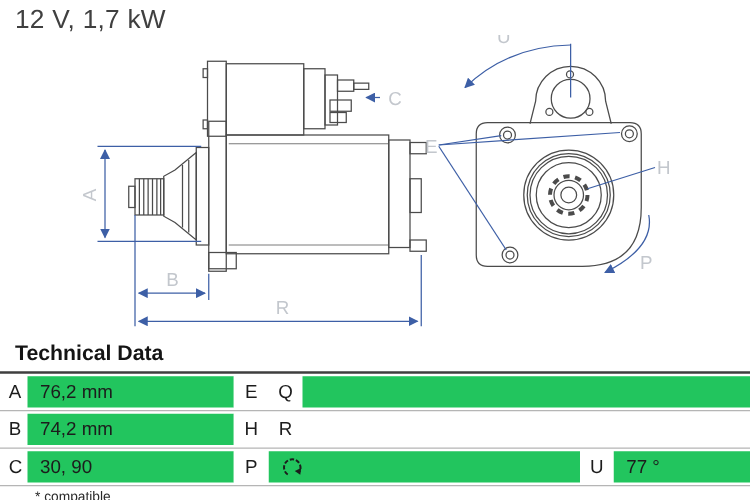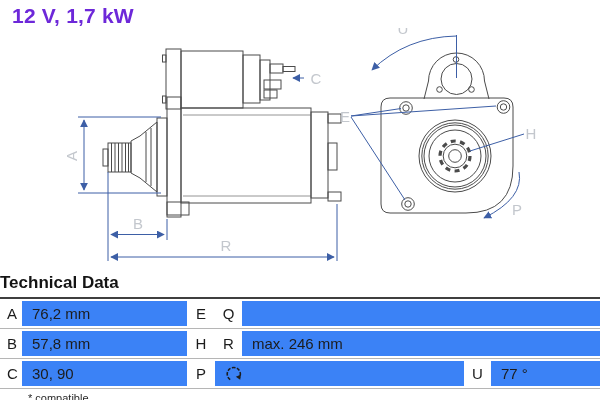--- a/index.html
+++ b/index.html
@@ -3,34 +3,34 @@
 <meta charset="utf-8">
 <style>
   html,body{margin:0;padding:0;}
   body{
     width:600px;height:400px;position:relative;overflow:hidden;
     background:#ffffff;font-family:"Liberation Sans",sans-serif;
     -webkit-font-smoothing:antialiased;
   }
   .title{
     position:absolute;left:12px;top:4px;
-    font-size:21px;font-weight:700;color:#6d28d9;letter-spacing:.2px;
+    font-size:21px;font-weight:400;color:#404040;letter-spacing:.2px;
   }
   .diagram-svg{position:absolute;left:0;top:28px;width:600px;height:244px;}
   .tech-heading{
-    position:absolute;left:0;top:273px;
+    position:absolute;left:12px;top:273px;
     font-size:17px;font-weight:700;color:#141414;
   }
   .datatable{position:absolute;left:0;top:297px;width:600px;}
   .hline{height:1px;background:#b5b5b5;}
   .hline.dark{height:2px;background:#3f3f3f;}
   .t-row{display:flex;height:25px;margin:2px 0;}
   .cl{background:#ffffff;display:flex;align-items:center;justify-content:center;
       font-size:15px;color:#1c1c1c;flex:0 0 auto;}
-  .cv{background:#3b82f6;display:flex;align-items:center;padding-left:10px;
+  .cv{background:#22c55e;display:flex;align-items:center;padding-left:10px;
       font-size:15px;color:#1c1c1c;flex:0 0 auto;white-space:nowrap;}
   .w-l1{width:22px;justify-content:flex-start;padding-left:7px;box-sizing:border-box;}
   .w-v1{width:155px;}
   .w-l2{width:28px;}
   .w-v2{width:239px;}
   .w-l3{width:27px;}
   .w-v3{flex:1 1 auto;}
   .footnote{margin:3px 0 0 28px;font-size:11px;color:#2a2a2a;}
   .roticon{display:inline-block;}
 </style>
@@ -180,24 +180,23 @@
     <div class="cl w-l1">A</div>
     <div class="cv w-v1">76,2 mm</div>
     <div class="cl w-l2">E</div>
     <div class="cl w-l3">Q</div>
     <div class="cv w-v3"></div>
   </div>
   <div class="hline"></div>
 
   <div class="t-row">
     <div class="cl w-l1">B</div>
-    <div class="cv w-v1">57,8 mm</div>
+    <div class="cv w-v1">74,2 mm</div>
     <div class="cl w-l2">H</div>
     <div class="cl w-l3">R</div>
-    <div class="cv w-v3">max. 246 mm</div>
   </div>
   <div class="hline"></div>
 
   <div class="t-row">
     <div class="cl w-l1">C</div>
     <div class="cv w-v1">30, 90</div>
     <div class="cl w-l2">P</div>
     <div class="cv w-v2">
       <svg class="roticon" width="18" height="18" viewBox="0 0 18 18">
         <path d="M 5.2,14.6 A 6.6,6.6 0 1 1 14.6,12.2" fill="none" stroke="#1c1c1c" stroke-width="1.6" stroke-dasharray="3.4 1.5"></path>

